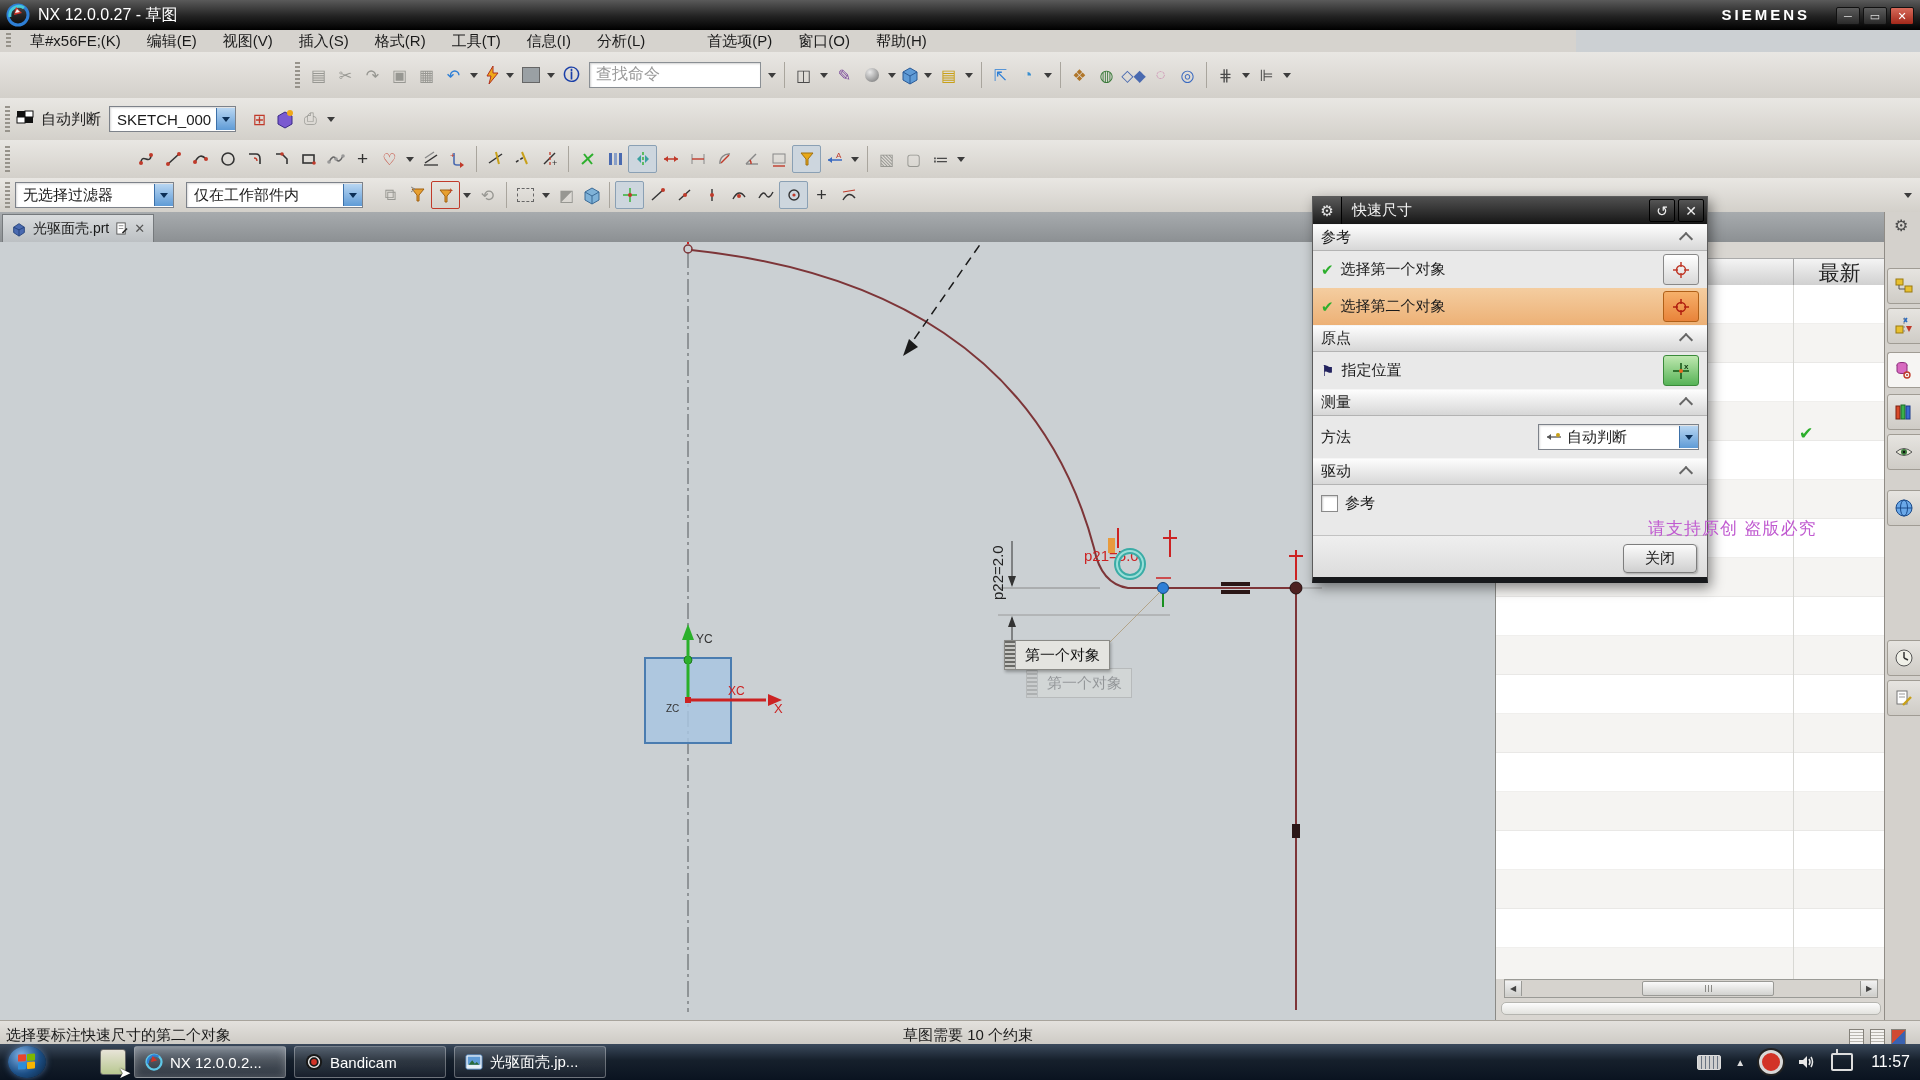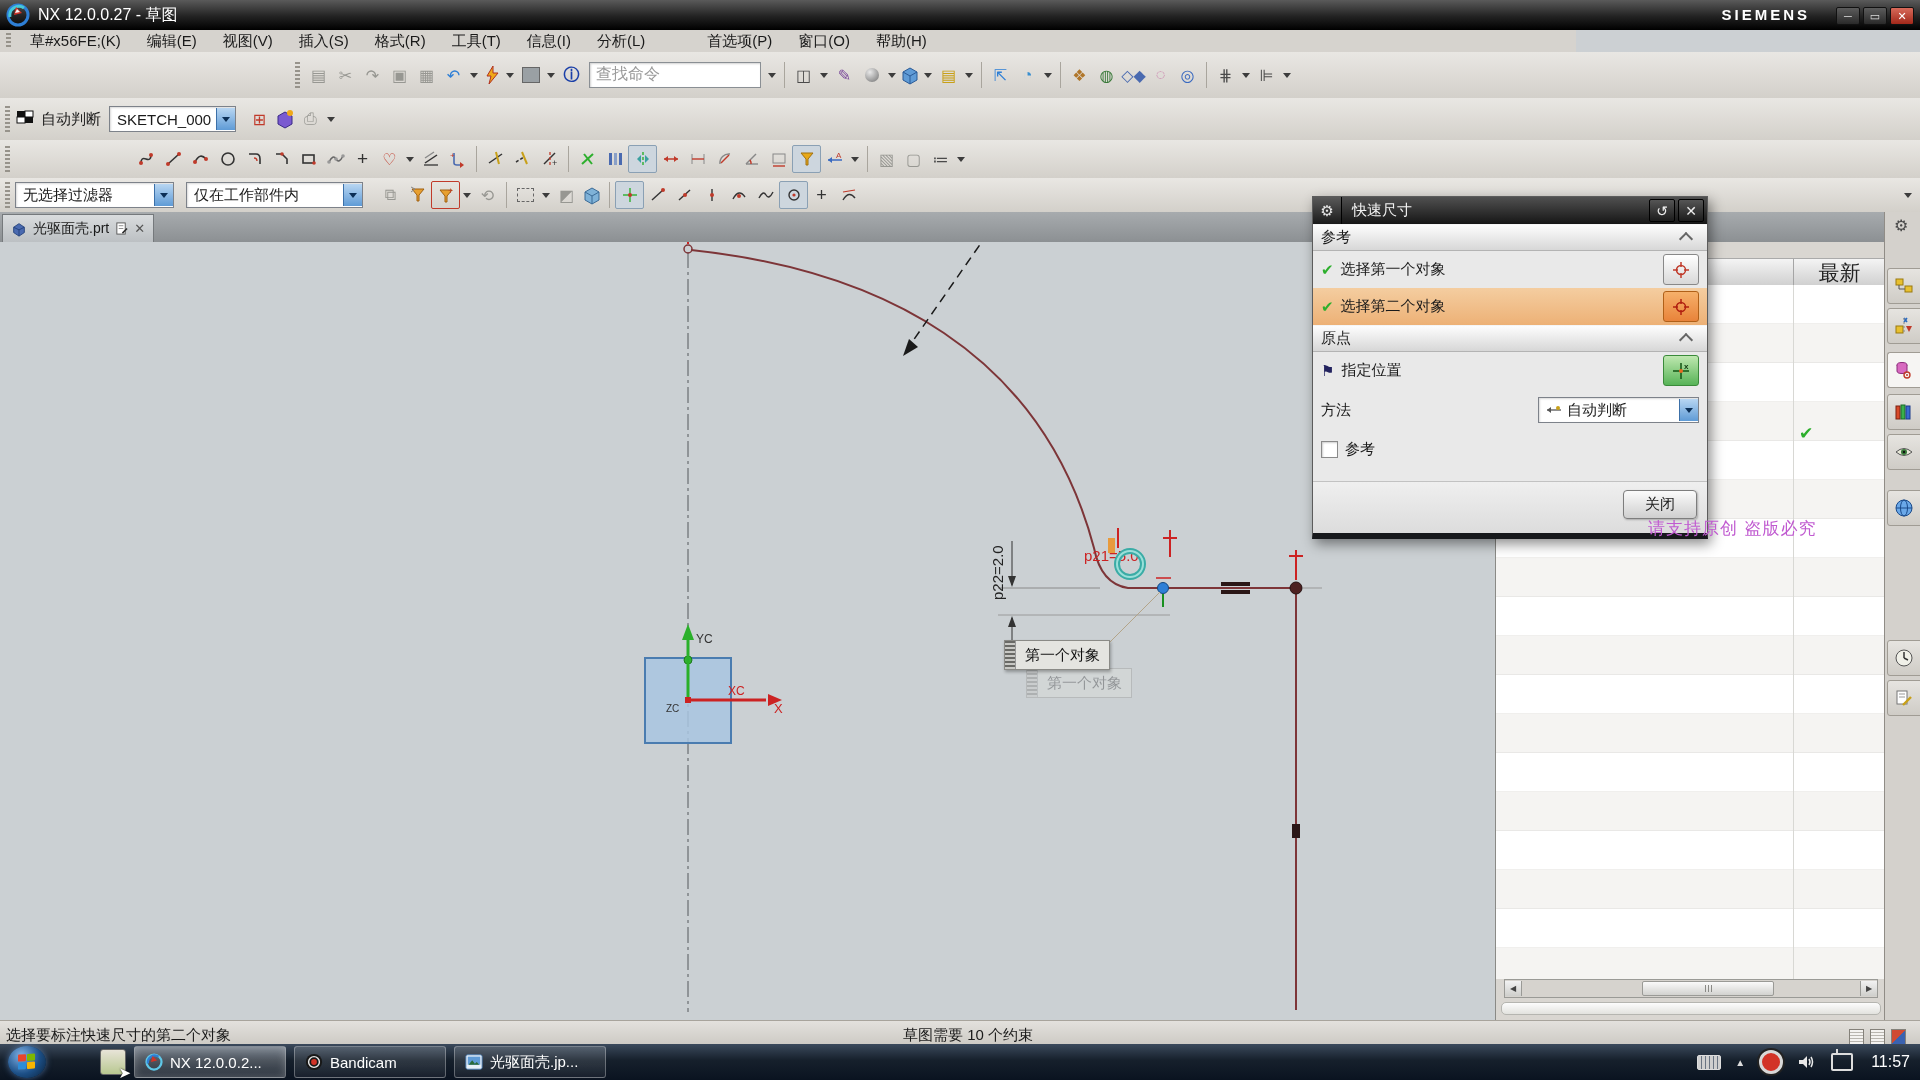--- a/index.html
+++ b/index.html
@@ -80,21 +80,21 @@
   .drow{display:flex;align-items:center;padding:3px 8px;min-height:30px;font-size:15px;gap:7px;}
   .drow.orange{background:linear-gradient(#f4cda0,#edb176);}
   .check{color:#2daf2d;font-size:15px;}
   .selbtn{margin-left:auto;width:34px;height:29px;border:1px solid #888;border-radius:3px;
           background:linear-gradient(#ffffff,#d8d8d8);display:flex;align-items:center;justify-content:center;}
   .selbtn.orange{background:linear-gradient(#f6b06a,#e8833a);border-color:#b06018;}
   .selbtn.green{background:linear-gradient(#bfe8b0,#57b357);border-color:#3a8a3a;}
   .cb{width:15px;height:15px;background:#fff;border:1px solid #8a8a8a;box-shadow:inset 1px 1px 2px rgba(0,0,0,.2);flex:none;}
   .flagico{color:#23235f;font-size:15px;}
   .method-dd{margin-left:auto;width:152px;}
-  .dfoot{display:flex;justify-content:flex-end;padding:8px 10px 14px;border-top:1px solid #c2c2c2;margin-top:14px;background:linear-gradient(#efefef,#dcdcdc);}
+  .dfoot{display:flex;justify-content:flex-end;padding:8px 10px 4px;border-top:1px solid #c2c2c2;margin-top:14px;background:linear-gradient(#efefef,#dcdcdc);}
   .btn-close{width:72px;height:27px;border:1px solid #7d7d7d;border-radius:4px;font-size:15px;
              background:linear-gradient(#fbfbfb,#cfcfcf);box-shadow:1px 1px 2px rgba(0,0,0,.25);
              display:flex;align-items:center;justify-content:center;}
   
   #navigator{left:1495px;top:242px;width:389px;height:778px;background:#d9d6d1;border-left:1px solid #8a8a86;z-index:2;}
   .navhead{position:absolute;left:0;top:16px;width:389px;height:27px;background:linear-gradient(#f4f4f4,#cfcfcf);
            border-top:1px solid #aaa;border-bottom:1px solid #999;display:flex;}
   .navhead .c1{width:297px;border-right:1px solid #a5a5a5;}
   .navhead .c2{flex:1;display:flex;align-items:center;justify-content:center;font-size:21px;color:#222;}
   .navrows{position:absolute;left:0;top:43px;width:389px;height:694px;background:
@@ -657,33 +657,41 @@
     <span class="selbtn green">
       <svg width="18" height="18" viewBox="0 0 18 18">
         <line x1="9" y1="1" x2="9" y2="17" stroke="#1a5a1a" stroke-width="1.6"></line>
           <line x1="1" y1="9" x2="17" y2="9" stroke="#1a5a1a" stroke-width="1.6"></line>
         <circle cx="9" cy="9" r="2" fill="#e86a20"></circle>
           <text x="12" y="7" font-size="8" fill="#103a10" font-weight="bold">x</text>
       </svg>
     </span>
   </div>
 
+  <div class="grp">
+    <span>测量</span>
+    <span class="chev"></span>
+  </div>
   <div class="drow" style="min-height:36px">
     <span>方法</span>
     <div class="dd method-dd">
       <svg width="16" height="12" viewBox="0 0 16 12">
         <line x1="1" y1="6" x2="15" y2="6" stroke="#555" stroke-width="1.3"></line>
           <path d="M1 6 L5 3 L5 9 Z" fill="#555"></path>
           <circle cx="12" cy="4" r="2" fill="#c8a018"></circle>
       </svg>
       <span style="margin-left:5px">自动判断</span>
       <span class="ddbtn"></span>
     </div>
   </div>
 
+  <div class="grp">
+    <span>驱动</span>
+    <span class="chev"></span>
+  </div>
   <div class="drow">
     <span class="cb"></span>
     <span>参考</span>
   </div>
 
   <div class="dfoot">
     <span class="btn-close">关闭</span>
   </div>
 </div>
 

